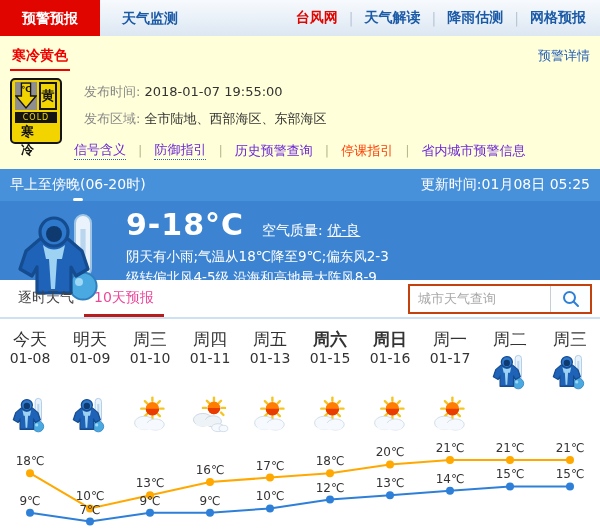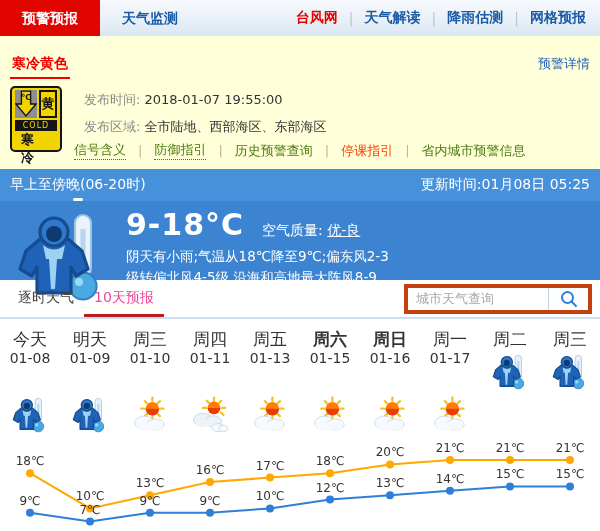--- a/index.html
+++ b/index.html
@@ -11,37 +11,37 @@
   .topnav .tab { height:36px; line-height:36px; padding:0 22px; font-weight:bold; color:#1b5aa6; cursor:pointer; }
   .topnav .tab.active { background:#e10500; color:#fff; }
   .topnav .spacer { flex:1; }
   .topnav .rlink { font-weight:bold; color:#1b5aa6; padding:0 11px; cursor:pointer; white-space:nowrap; }
   .topnav .rlink.hot { color:#e10500; }
   .topnav .sep { color:#b9c6d6; font-weight:normal; }
   .topnav .rlink:last-child { padding-right:14px; }
 
   
   .warnpanel { height:133px; background:#ffffd9; padding:6px 10px 0 10px; position:relative; }
-  .warnhead { display:flex; align-items:center; height:28px;margin-top:8px; }
+  .warnhead { display:flex; align-items:center; height:28px; }
   .warn-tab { color:#f00000; font-weight:bold; position:relative; padding:0 2px; cursor:pointer; }
   .warn-tab::after { content:""; position:absolute; left:0; right:0; bottom:-6px; height:2px; background:#f00000; }
   .warnhead .spacer { flex:1; }
   .warn-details { color:#2a62b8; font-size:13px; cursor:pointer; }
   .warnbody { display:flex; margin-top:8px; }
   .warn-sign { width:52px; height:66px; background:#f2d500; border:2px solid #141414; border-radius:5px; padding:2px 3px; display:flex; flex-direction:column; flex-shrink:0; }
   .ws-top { display:flex; height:32px; gap:2px; }
   .ws-arrowbox { flex:1.35; background:#8f8f8f; display:flex; align-items:center; justify-content:center; }
   .ws-level { flex:1; border:2px solid #141414; font-weight:bold; font-size:13px; color:#141414; display:flex; align-items:center; justify-content:center; }
   .ws-code { height:11px; background:#141414; color:#f2d500; font-size:8px; font-weight:normal; text-align:center; line-height:11px; letter-spacing:1px; margin-top:2px; }
   .ws-name { flex:1; color:#141414; font-weight:bold; font-size:13px; display:flex; align-items:center; justify-content:center; letter-spacing:6px; padding-left:6px; }
   .warninfo { margin-left:22px; font-size:13px; padding-top:5px; }
   .warninfo .row { margin-bottom:9px; color:#333; }
   .warninfo .lab { color:#888; }
   .warnlinks { position:absolute; left:74px; bottom:9px; font-size:13px; display:flex; align-items:center; }
-  .warnlinks a { color:#4d7c0f; text-decoration:none; cursor:pointer; }
+  .warnlinks a { color:#6d28d9; text-decoration:none; cursor:pointer; }
   .warnlinks a.dotted { border-bottom:1px dotted #2a62b8; }
   .warnlinks a.hot { color:#ff3c00; }
   .warnlinks .sep { color:#b9b98e; margin:0 12px; }
 
   
   .bluepanel { height:111px; background:#3c84d1; color:#fff; }
   .bluehead { height:32px; background:#4790da; display:flex; align-items:center; padding:0 10px; font-size:14px; }
   .period { position:relative; }
   .period::after { content:""; position:absolute; left:50%; bottom:-7px; width:10px; height:3px; margin-left:-5px; background:#fff; border-radius:2px; }
   .bluehead .spacer { flex:1; }
@@ -55,21 +55,21 @@
   .desc { font-size:13.5px; line-height:1.55; margin-top:4px; }
   .sunmoon { margin-left:12px; margin-top:24px; display:grid; grid-template-columns:auto auto; gap:10px 26px; font-size:14px; white-space:nowrap; }
   .sunmoon .lab { opacity:.88; }
   .sunmoon b { font-weight:bold; }
 
   
   .tabsrow { height:39px; border-bottom:2px solid #cde1f2; display:flex; align-items:center; padding:0 8px; }
   .wtab { font-size:14px; color:#444; padding:0 10px; height:37px; line-height:34px; cursor:pointer; }
   .wtab.active { color:#ec4899; border-bottom:3px solid #b91c1c; }
   .tabsrow .spacer { flex:1; }
-  .searchbox { display:flex; height:30px; border:4px solid #c2410c; }
+  .searchbox { display:flex; height:30px; border:2px solid #c2410c; }
   .searchbox input { width:140px; border:none; outline:none; padding:0 8px; font-size:13px; color:#333; font-family:inherit; background:#fff; }
   .searchbox input::placeholder { color:#a9a9a9; }
   .searchbtn { width:40px; border-left:1px solid #c6cdd5; display:flex; align-items:center; justify-content:center; cursor:pointer; background:#fdfeff; }
 
   
   .daytable { display:grid; grid-template-columns:repeat(10,60px); }
   .dcell { text-align:center; }
   .dname { font-size:17px; color:#333; padding-top:9px; height:31px; }
   .dname.bold { font-weight:bold; }
   .ddate { font-size:14px; color:#333; height:24px; }

